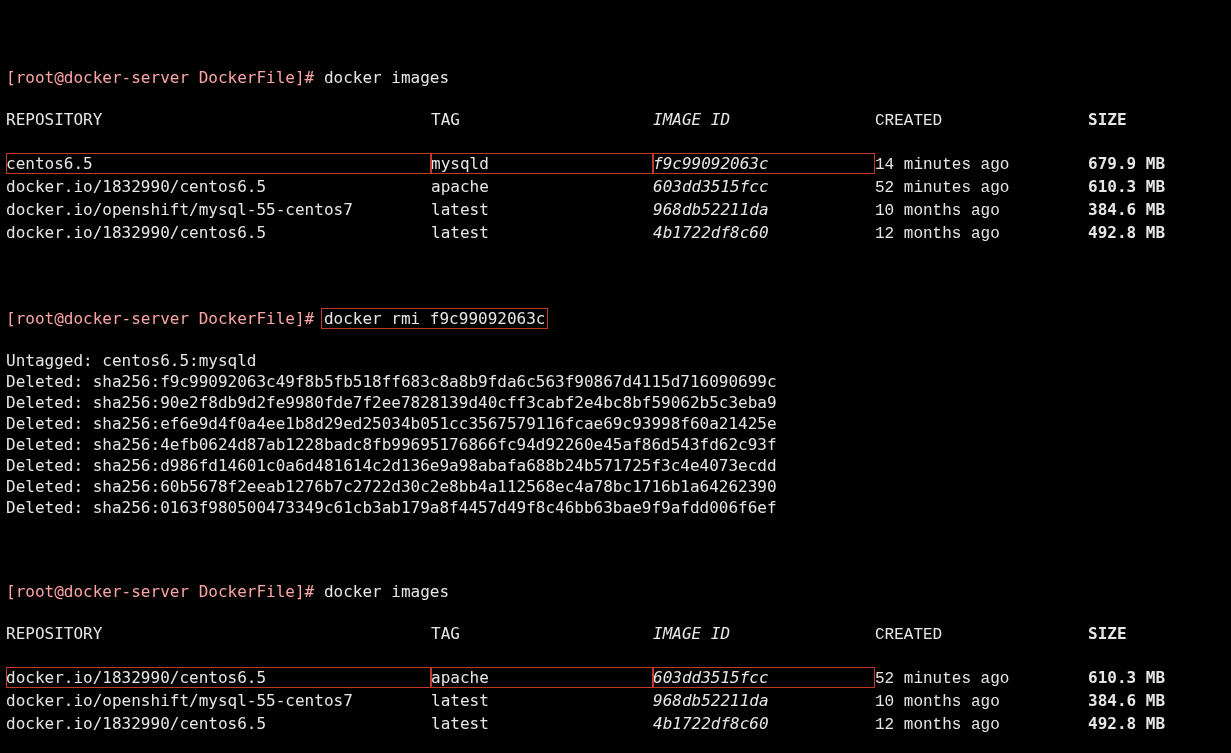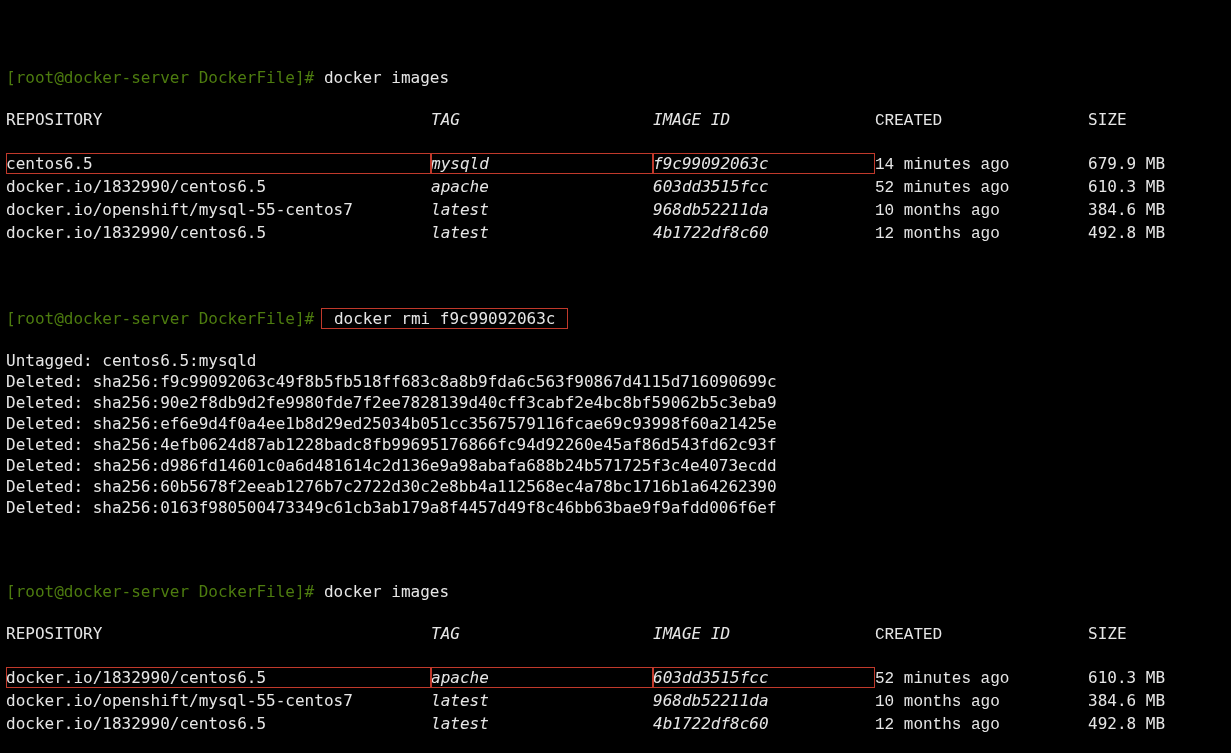--- a/index.html
+++ b/index.html
@@ -10,34 +10,34 @@
     font-size:16px;
     line-height:21px;
     width:1231px;
   }
   .term{
     padding:4px 6px 8px 6px;
     white-space:pre;
   }
   
   .c-repo  {display:inline-block;width:425px;}
-  .c-tag   {display:inline-block;width:222px;font-style:italic;}
+  .c-tag   {display:inline-block;width:222px;}
   .c-img   {display:inline-block;width:222px;font-style:italic;}
   .c-crt   {display:inline-block;width:213px;font-family:Liberation Mono, monospace;}
-  .c-size  {display:inline-block;}
+  .c-size  {display:inline-block;font-weight:bold;}
   .hl{
     outline:1px solid #c0392b;
     outline-offset:-1px;
   }
   .hl-inline{
     border:1px solid #c0392b;
-    padding:0 12px;
+    padding:0 2px;
     margin-left:-3px;
   }
-  .prompt{color:#4d7c0f;}
+  .prompt{color:#fca5a5;}
 </style>
 </head>
 <body>
 
 <div class="term">
 
 
 <div><span class="prompt">[root@docker-server DockerFile]# </span><span>docker images</span></div>
 <div><span class="c-repo">REPOSITORY</span><span class="c-tag">TAG</span><span class="c-img">IMAGE ID</span><span class="c-crt">CREATED</span><span class="c-size">SIZE</span></div>
 <div id="imgs1"><div><span class="c-repo hl">centos6.5</span><span class="c-tag hl">mysqld</span><span class="c-img hl">f9c99092063c</span><span class="c-crt">14 minutes ago</span><span class="c-size">679.9 MB</span></div><div><span class="c-repo">docker.io/1832990/centos6.5</span><span class="c-tag">apache</span><span class="c-img">603dd3515fcc</span><span class="c-crt">52 minutes ago</span><span class="c-size">610.3 MB</span></div><div><span class="c-repo">docker.io/openshift/mysql-55-centos7</span><span class="c-tag">latest</span><span class="c-img">968db52211da</span><span class="c-crt">10 months ago</span><span class="c-size">384.6 MB</span></div><div><span class="c-repo">docker.io/1832990/centos6.5</span><span class="c-tag">latest</span><span class="c-img">4b1722df8c60</span><span class="c-crt">12 months ago</span><span class="c-size">492.8 MB</span></div></div>

